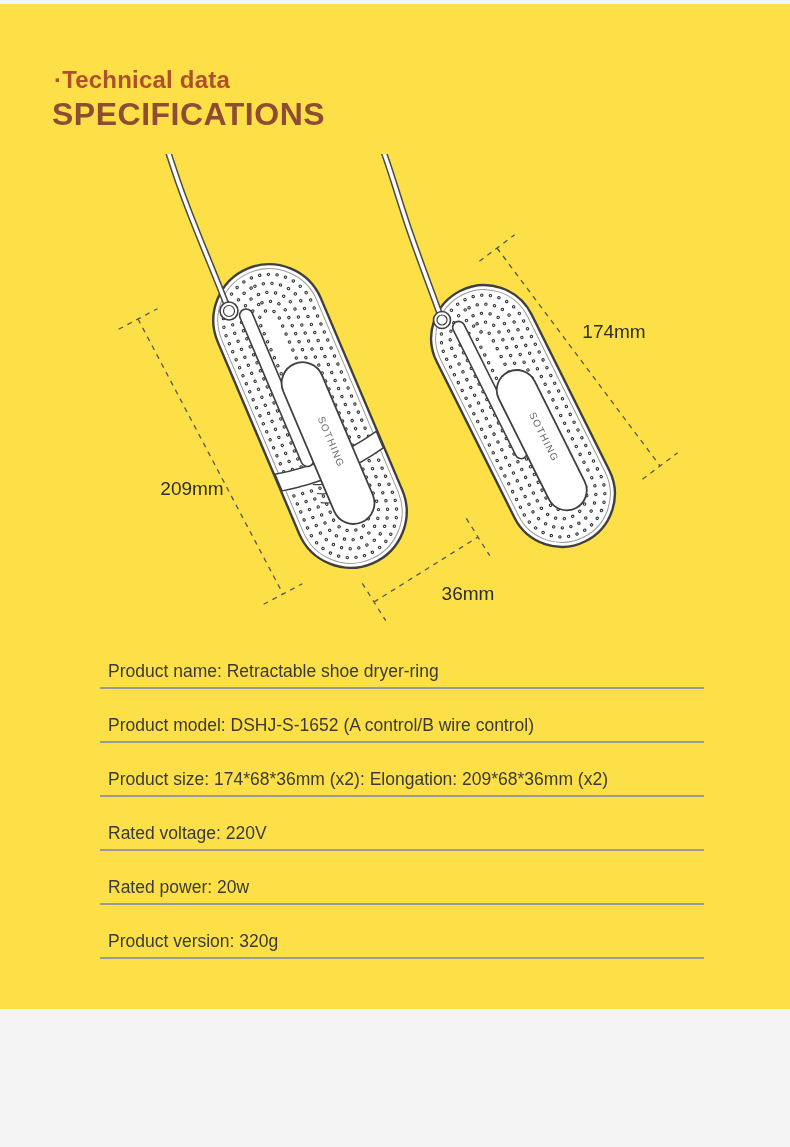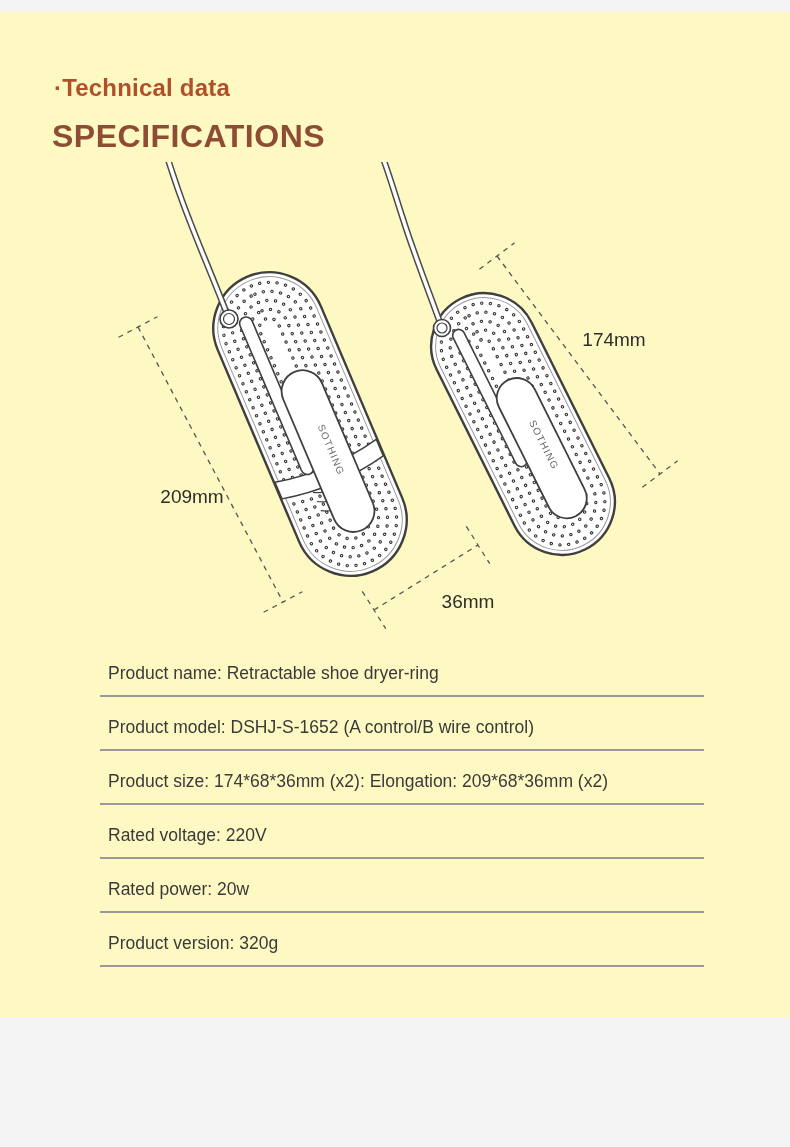--- a/index.html
+++ b/index.html
@@ -1,51 +1,51 @@
 <!DOCTYPE html>
 <html><head>
 <meta charset="utf-8">
 <style>
   html,body{margin:0;padding:0;background:#f4f4f4;}
   .page{
     position:relative;
     width:790px;height:1005px;
-    background:#fef9c3;
+    background:#fde047;
     font-family:"Liberation Sans", sans-serif;
     overflow:hidden;
-    margin:12px auto;
+    margin:4px auto;
   }
   .eyebrow{
     position:absolute;left:54px;top:62px;
     font-size:24px;font-weight:700;color:#b0502a;
     letter-spacing:0.2px;
   }
   .title{
-    position:absolute;left:52px;top:106px;margin:0;
+    position:absolute;left:52px;top:92px;margin:0;
     font-size:32px;font-weight:700;color:#8e4c34;
     letter-spacing:0.5px;
   }
   .diagram-svg{position:absolute;left:0;top:150px;}
   .dim-label{
     font-family:"Liberation Sans", sans-serif;
     font-size:19px;fill:#2d2d2d;
   }
   .brand-label{
     font-family:"Liberation Sans", sans-serif;
     font-size:10px;fill:#6a6a6a;letter-spacing:1.2px;
   }
   .specs{
     position:absolute;left:100px;top:631px;width:604px;
   }
   .spec-row{
     box-sizing:border-box;
     height:54px;
     border-bottom:2px solid #9a9a9a;
     display:flex;align-items:flex-end;
-    padding:0 0 11px 8px;
+    padding:0 0 5px 8px;
     font-size:17.5px;color:#3a3a3a;
     white-space:nowrap;
   }
   .ring{fill:none;stroke:#2e2e2e;stroke-width:3.3;stroke-dasharray:0.1 8.6;stroke-linecap:round;}
   .ring-hole{fill:none;stroke:#ffffff;stroke-width:1.3;stroke-dasharray:0.1 8.6;stroke-linecap:round;}
   .ink{stroke:#3f3f3f;fill:#ffffff;}
   .dashline{stroke:#555555;stroke-width:1.3;stroke-dasharray:5 5;fill:none;}
 </style>
 </head>
 <body>

